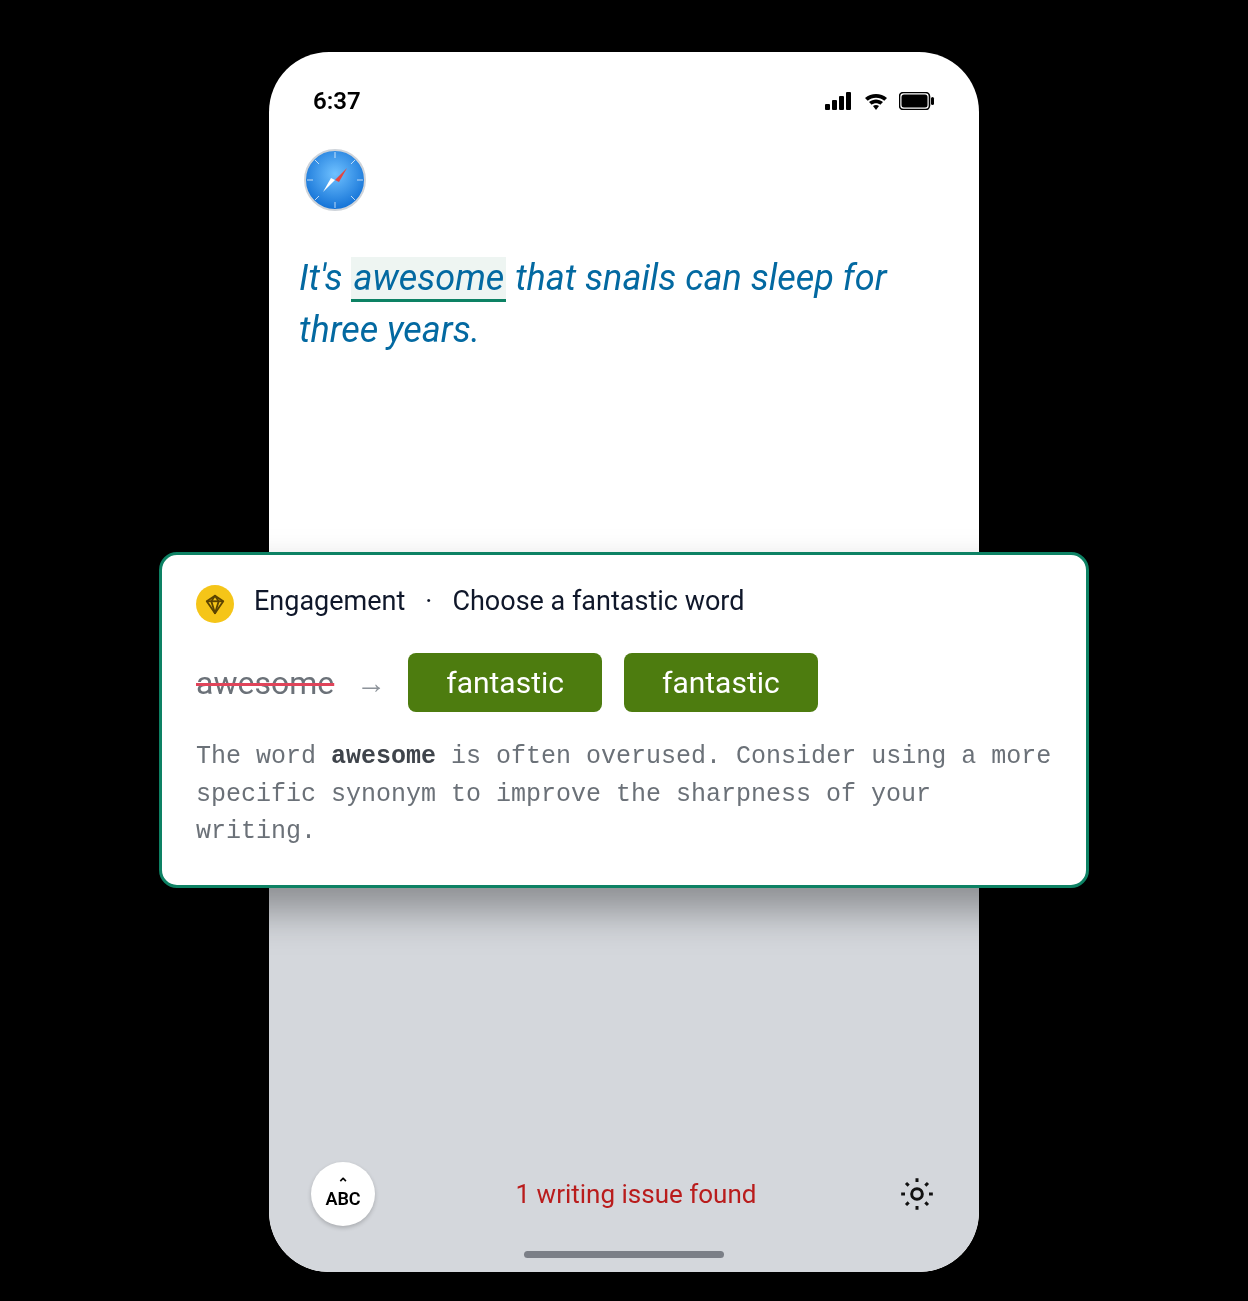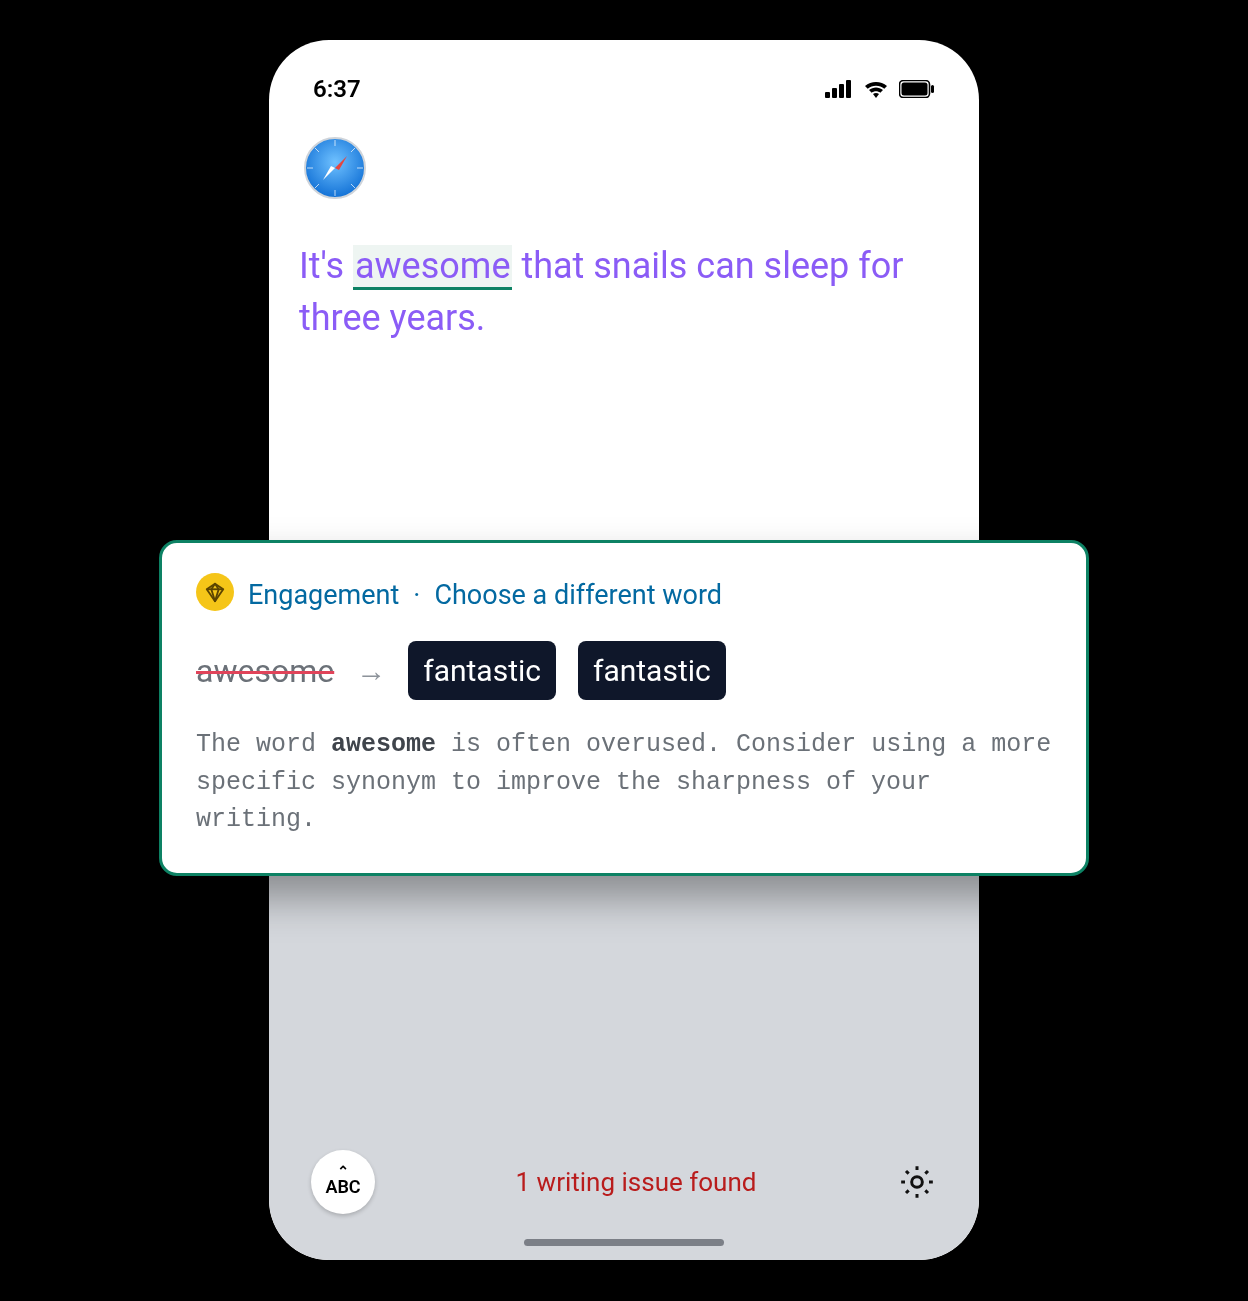--- a/index.html
+++ b/index.html
@@ -6,21 +6,21 @@
   html, body { width: 1248px; height: 1301px; }
   body {
     background: #000;
     font-family: -apple-system, BlinkMacSystemFont, "Segoe UI", Roboto, Helvetica, Arial, sans-serif;
     display: flex;
     align-items: flex-start;
     justify-content: center;
     position: relative;
   }
   .phone {
-    margin-top: 40px;
+    margin-top: 52px;
     width: 710px;
     height: 1220px;
     background: #fff;
     border-radius: 60px;
     position: relative;
     box-shadow: 0 30px 80px rgba(0,0,0,.6);
     overflow: visible;
   }
   .phone-inner {
     position: absolute;
@@ -47,21 +47,22 @@
     height: 570px;
   }
   .safari-icon {
     width: 64px; height: 64px;
     margin-left: 4px;
   }
   .sentence {
     margin-top: 36px;
     font-size: 36px;
     line-height: 1.45;
-    color:#8b5cf6;
+    color:#0369a1;
+    font-style:italic;
   }
   .hl {
     background: #eef5f2;
     border-bottom: 3px solid #0d8264;
     padding: 0 2px;
   }
   
   .kbarea {
     position:absolute;
     left:0; right:0; bottom:0;
@@ -109,24 +110,24 @@
     transform: translateX(-50%);
     width: 930px;
     background:#fff;
     border: 3px solid #0d8264;
     border-radius: 18px;
     padding: 30px 34px 34px 34px;
     box-shadow: 0 22px 40px rgba(0,0,0,.35);
   }
   .card-head {
     display:flex;
-    align-items:flex-end;
-    gap: 14px;
+    align-items:flex-start;
+    gap: 20px;
     font-size: 27px;
-    color:#0369a1;
+    color:#0f172a;
   }
   .premium-badge {
     width:38px; height:38px;
     background:#f5c518;
     border-radius:50%;
     display:flex; align-items:center; justify-content:center;
   }
   .card-row {
     display:flex;
     align-items:center;
@@ -136,24 +137,24 @@
   }
   .strike {
     font-size: 32px;
     color:#6b7178;
     text-decoration: line-through;
     text-decoration-color: #e0445a;
     text-decoration-thickness: 3px;
   }
   .arrow { font-size: 30px; color:#8d939a; }
   .chip {
-    background:#0f172a;
+    background:#4d7c0f;
     color:#fff;
     font-size: 30px;
-    padding: 12px 15px;
+    padding: 12px 38px;
     border-radius: 8px;
   }
   .card-desc {
     margin-top: 26px;
     font-size: 25px;
     line-height: 1.5;
     color:#6b7178;
     font-family:Liberation Mono, monospace;
   }
   .card-desc b { color:#3f444b; }
@@ -238,21 +239,21 @@
       <span class="premium-badge">
         <svg width="22" height="22" viewBox="0 0 24 24" fill="none" stroke="#5c4400" stroke-width="2" stroke-linejoin="round">
             <path d="M3 9 L12 3 L21 9 L12 22 Z"></path>
             <path d="M3 9 H21"></path>
             <path d="M8 9 L12 22 L16 9"></path>
             <path d="M8 9 L12 3 L16 9"></path>
           </svg>
       </span>
       <span>Engagement</span>
       <span>·</span>
-      <span>Choose a different word</span>
+      <span>Choose a fantastic word</span>
     </div>
     <div class="card-row">
       <span class="strike">awesome</span>
       <span class="arrow">→</span>
       <span class="chip">fantastic</span>
       <span class="chip">fantastic</span>
     </div>
     <p class="card-desc">
       <span>The word </span><b>awesome</b><span> is often overused. Consider using a more specific synonym to improve the sharpness of your writing.</span>
     </p>

